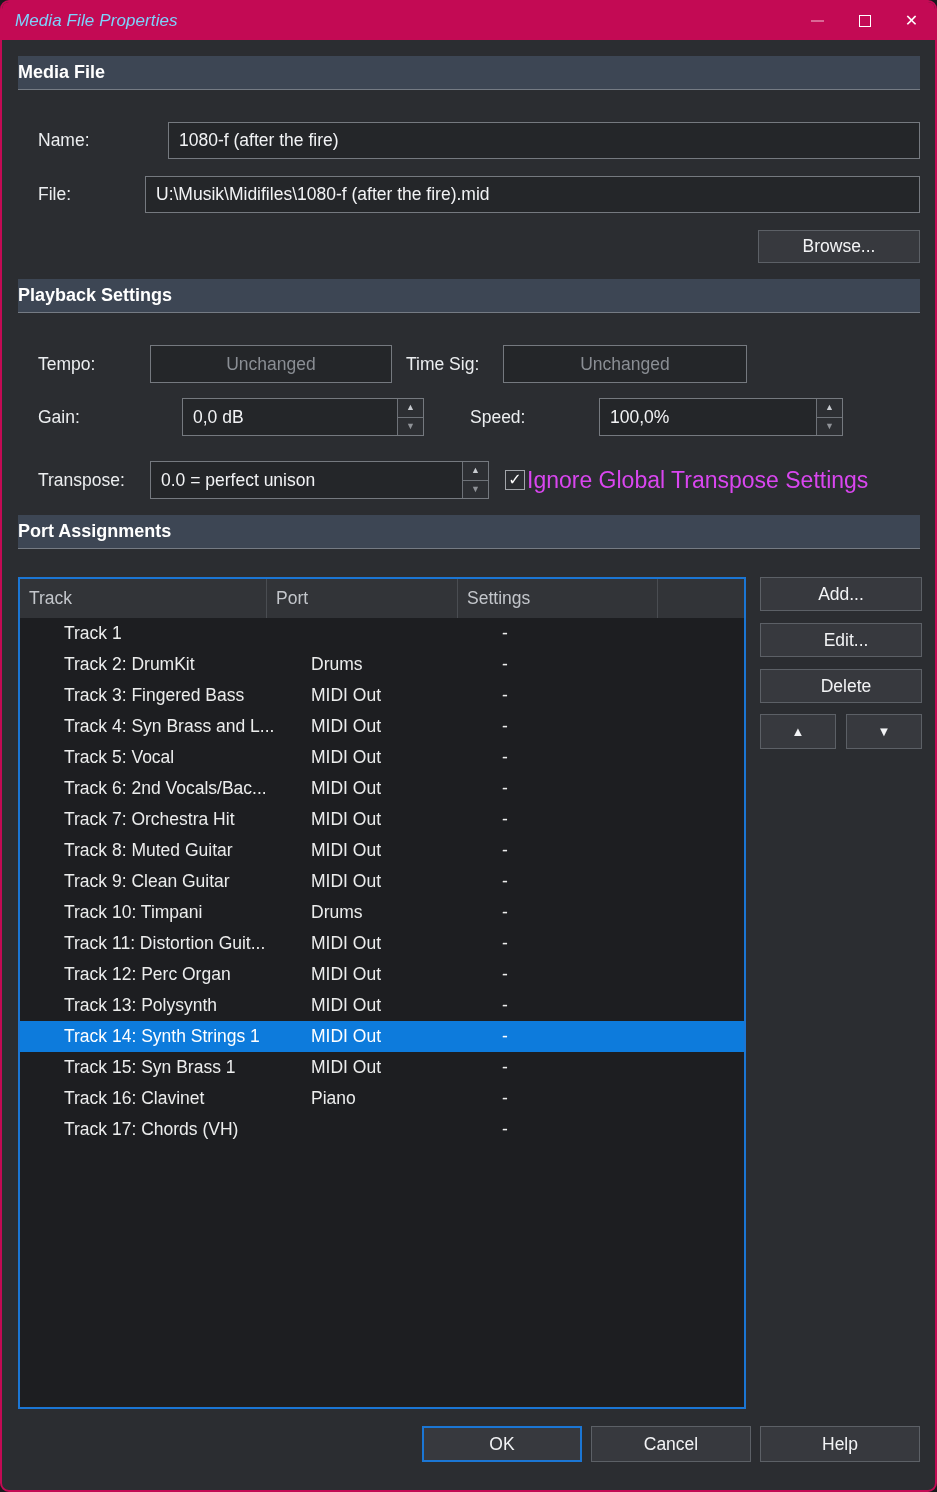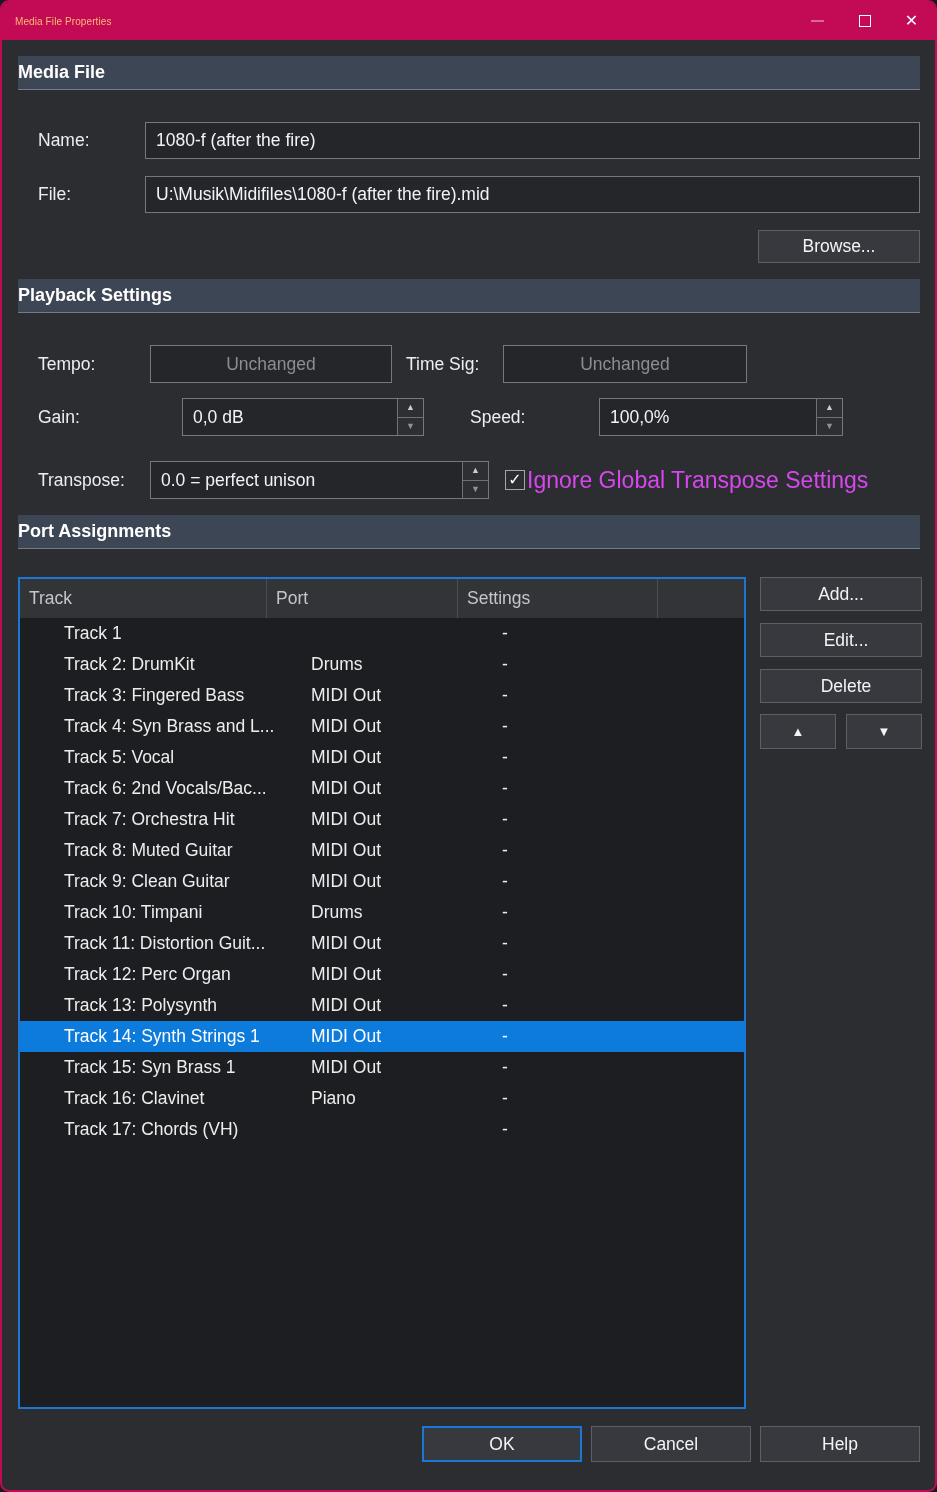--- a/index.html
+++ b/index.html
@@ -16,21 +16,21 @@
   }
 
   
   .titlebar {
     height: 38px;
     background: #c30a54;
     display: flex; align-items: center;
     padding-left: 13px;
   }
   .titlebar .title {
-    color: #fdba74; font-size: 10px; letter-spacing: 0.1px;
+    color: #7dd3fc; font-size: 17px; letter-spacing: 0.1px; font-style: italic;
   }
   .controls { margin-left: auto; display: flex; height: 100%; }
   .ctrl { width: 47px; height: 100%; display: flex; align-items: center; justify-content: center; cursor: default; }
   .dash { width: 13px; height: 2px; background: rgba(255,255,255,0.38); display: inline-block; }
   .square { width: 12px; height: 12px; border: 1.6px solid #ffffff; display: inline-block; }
   .ctrl.close span { color: #ffffff; font-size: 16px; line-height: 1; }
 
   
   .content { padding: 0 15px 0 16px; }
 
@@ -57,21 +57,21 @@
     border: 1px solid #75797f;
     display: flex; align-items: center;
     overflow: hidden;
   }
   .inputtext {
     color: #f2f3f5; font-size: 17.5px; padding-left: 10px;
     white-space: nowrap; flex: 1;
   }
   .input.disabled .inputtext { color: #8a8e94; text-align: center; padding: 0; }
 
-  .row-name { margin-top: 32px; }
+  .row-name { margin-top: 32px; gap: 23px; }
   .row-file { margin-top: 17px; }
   .input.wide { width: 777px; }
   .row-name .input, .row-file .input { height: 37px; }
 
   .browserow { margin-top: 17px; display: flex; justify-content: flex-end; }
 
   .btn {
     background: #37393e;
     border: 1px solid #5c6066;
     color: #f2f3f5;

